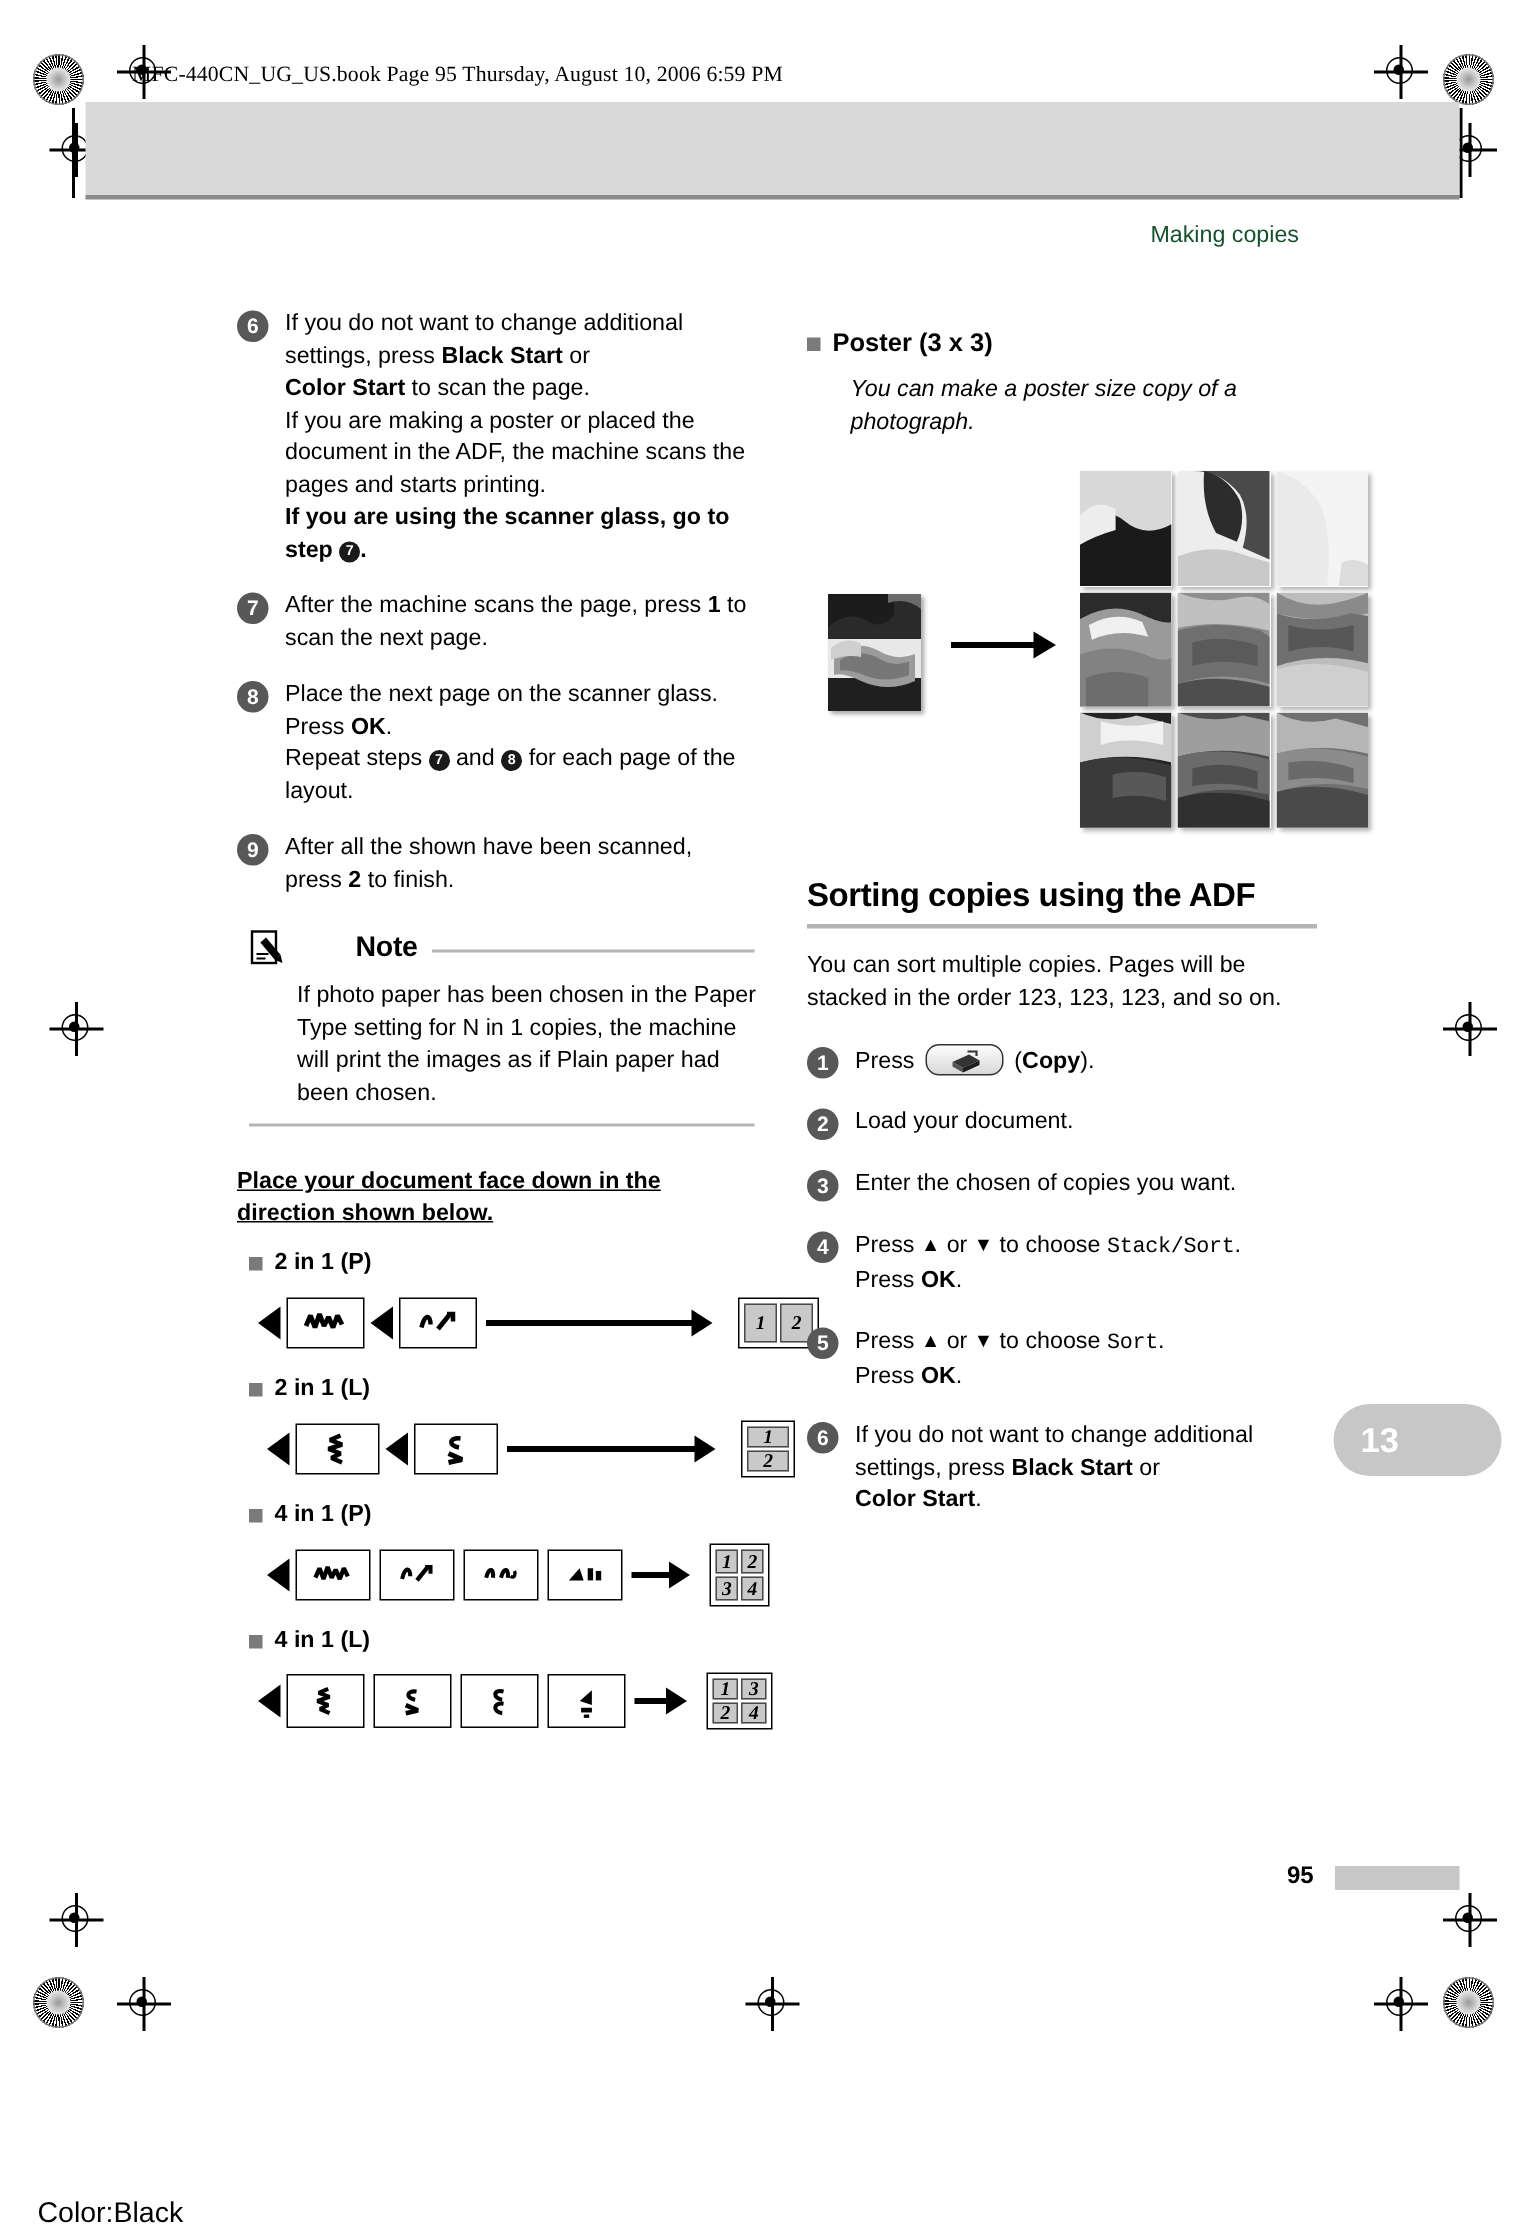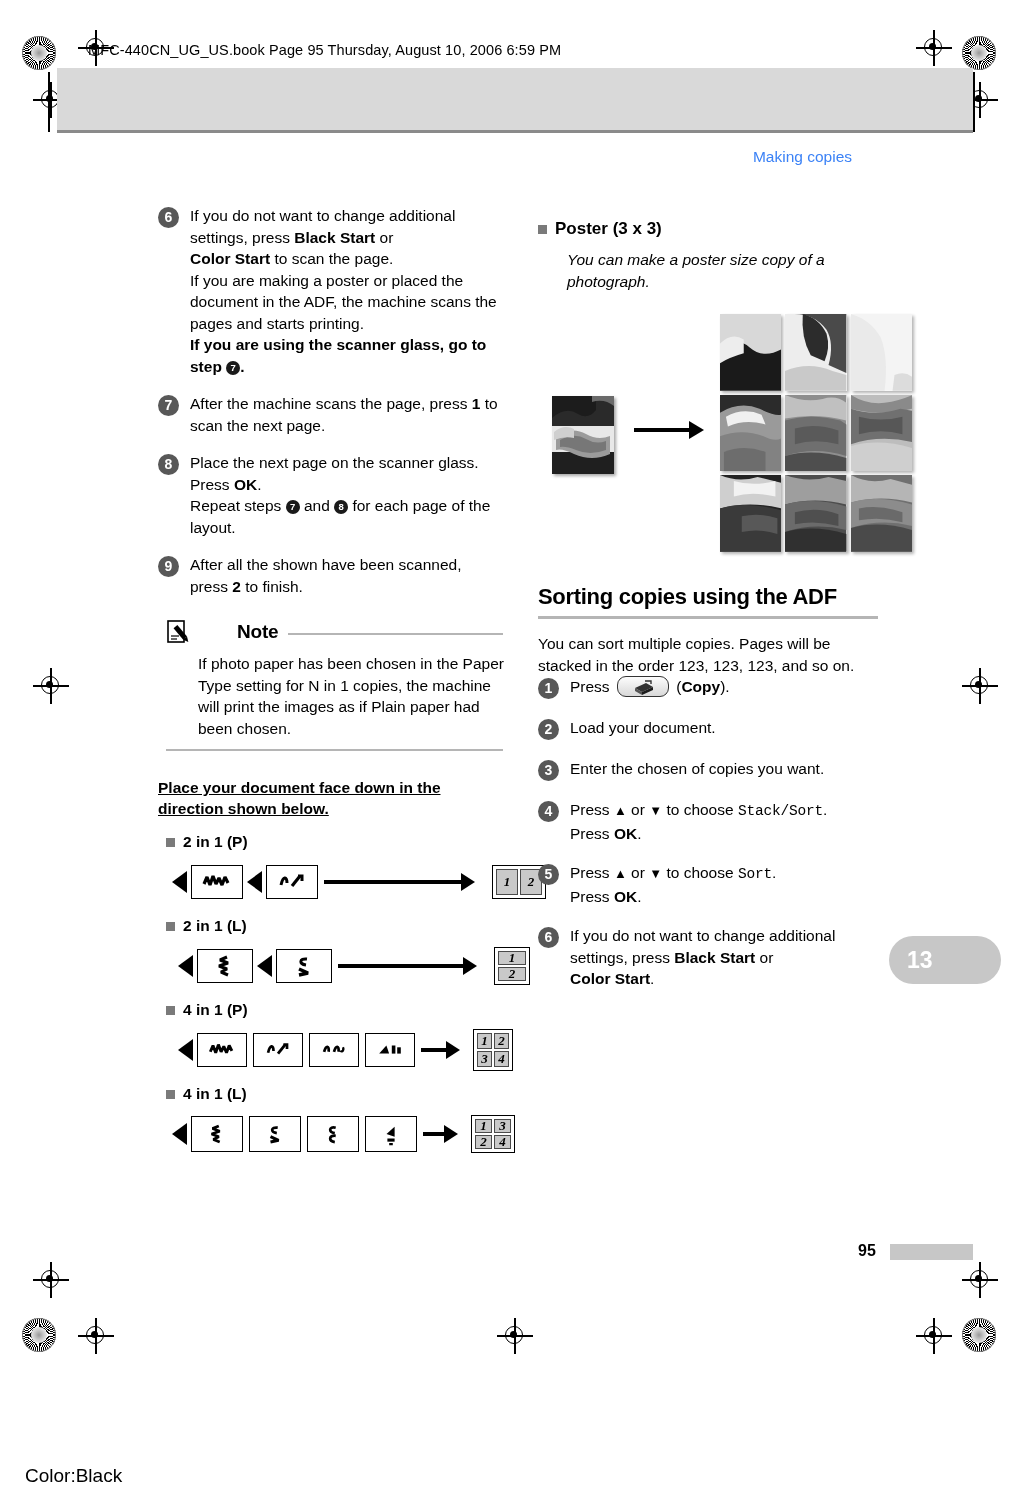--- a/index.html
+++ b/index.html
@@ -73,34 +73,34 @@
   }
   .top-band-shadow {
     position: absolute;
     left: 57px; top: 130px;
     width: 916px; height: 3px;
     background: #8a8a8a;
   }
   .book-line {
     position: absolute;
     left: 88px; top: 42px;
-    font-family: Liberation Sans, sans-serif;
+    font-family: Liberation Serif, serif;
     font-size: 14.5px;
     letter-spacing: 0.1px;
     white-space: nowrap;
     color: #000;
   }
 
   
   .running-head {
     position: absolute;
-    right: 171px;
+    right: 157px;
     top: 148px;
     font-size: 15.5px;
-    color: #3b82f6;
+    color: #14532d;
   }
 
   
   .col-left {
     position: absolute;
     left: 158px; top: 205px;
     width: 345px;
   }
   .col-right {
     position: absolute;
@@ -335,20 +335,21 @@
   .sec-rule {
     height: 3px;
     background: #b5b5b5;
     margin-top: 6px;
     width: 340px;
   }
   .sec-intro {
     font-size: 15.5px;
     line-height: 21.5px;
     margin-top: 14px;
+    margin-bottom: 20px;
   }
 
   
   .copy-btn {
     display: inline-block;
     width: 50px; height: 19px;
     border: 1.4px solid #333;
     border-radius: 9px;
     background: linear-gradient(#fdfdfd, #d8d8d8);
     vertical-align: -4px;

